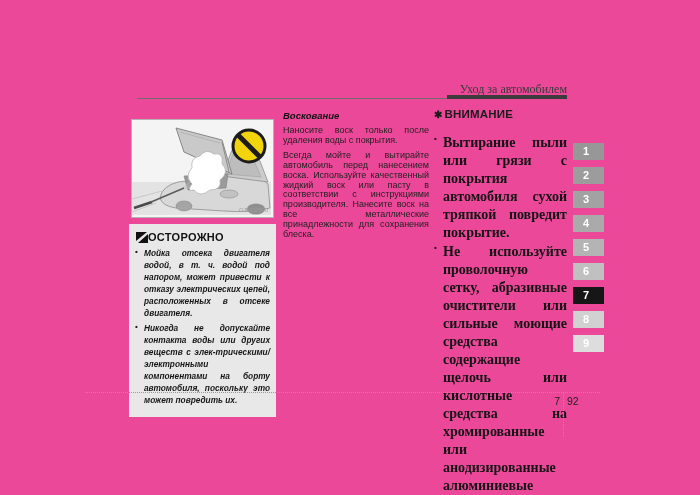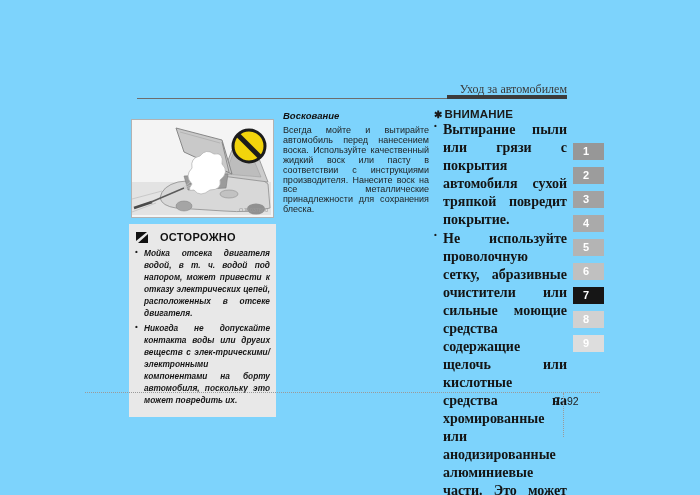--- a/index.html
+++ b/index.html
@@ -1,47 +1,47 @@
 <!DOCTYPE html>
 <html><head>
 <meta charset="utf-8">
 <style>
   html,body{margin:0;padding:0;background:#fff;}
-  .page{position:relative;width:700px;height:495px;background:#7dd3fc;overflow:hidden;
+  .page{position:relative;width:700px;height:495px;background:#ec4899;overflow:hidden;
         font-family:"Liberation Sans",sans-serif;color:#1c1c1c;}
 
   
   .section-title{position:absolute;top:82px;left:367px;width:200px;text-align:right;
         font-family:"Liberation Serif",serif;font-size:12px;color:#3a3a3a;}
   .rule-thin{position:absolute;left:137px;top:98px;width:310px;height:1px;background:#6d6d6d;}
   .rule-thick{position:absolute;left:447px;top:95px;width:120px;height:4px;background:#3c3c3c;}
 
   
   .figure{position:absolute;left:131px;top:119px;width:141px;height:97px;
         border:1px solid #b2b2b2;background:#f5f5f5;}
   .figure svg{display:block;}
 
   
   .caution{position:absolute;left:129px;top:224px;width:147px;background:#e8e8e8;
         padding:7px 6px 8px 6px;box-sizing:border-box;}
-  .caution-head{display:flex;align-items:center;gap:12px;margin-bottom:4px;}
+  .caution-head{display:flex;align-items:center;gap:0;margin-bottom:4px;}
   .caution-title{font-weight:bold;font-size:11px;letter-spacing:.3px;color:#111;}
   .c-item{display:flex;gap:3px;margin-bottom:3px;}
   .c-bullet{flex:none;width:6px;font-size:8px;font-weight:bold;line-height:9px;}
   .c-text{flex:1;font-size:8.3px;line-height:12px;font-weight:bold;font-style:italic;
         text-align:justify;color:#161616;}
 
   
   .waxing{position:absolute;left:283px;top:110px;width:146px;}
   .waxing-heading{font-size:9.5px;font-weight:bold;font-style:italic;margin-bottom:5px;color:#111;}
   .para{font-size:9px;line-height:9.9px;text-align:justify;margin-bottom:5px;color:#1f1f1f;}
 
   
   .notice{position:absolute;left:434px;top:108px;width:133px;}
-  .notice-head{font-size:11.5px;font-weight:bold;color:#1a1a1a;margin-bottom:1px;letter-spacing:.2px;}
+  .notice-head{font-size:11.5px;font-weight:bold;color:#1a1a1a;margin-bottom:14px;letter-spacing:.2px;}
   .notice-marker{font-size:10px;margin-right:2px;}
   .n-item{display:flex;gap:3px;margin-bottom:1px;}
   .n-bullet{flex:none;width:6px;font-size:8px;font-weight:bold;line-height:9.2px;}
   .n-text{flex:1;font-family:"Liberation Serif",serif;font-weight:bold;font-size:14px;
         line-height:18px;text-align:justify;color:#141414;}
 
   
   .tabstrip{position:absolute;left:573px;top:0;width:31px;}
   .tab{position:absolute;left:0;width:31px;height:17px;color:#fff;font-weight:bold;
         font-size:11px;line-height:17px;padding-left:10px;box-sizing:border-box;}
@@ -123,20 +123,21 @@
       <div class="c-text">Мойка отсека двигателя водой, в т. ч. водой под напором, может привести к отказу электрических цепей, расположенных в отсеке двигателя.</div>
     </div>
     <div class="c-item">
       <span class="c-bullet">•</span>
       <div class="c-text">Никогда не допускайте контакта воды или других веществ с элек-трическими/электронными компонентами на борту автомобиля, поскольку это может повредить их.</div>
     </div>
   </div>
 
   <div class="waxing">
     <div class="waxing-heading">Воскование</div>
+    <div class="para">Наносите воск только после удаления воды с покрытия.</div>
     <div class="para">Всегда мойте и вытирайте автомобиль перед нанесением воска. Используйте качественный жидкий воск или пасту в соответствии с инструкциями производителя. Нанесите воск на все металлические принадлежности для сохранения блеска.</div>
   </div>
 
   <div class="notice">
     <div class="notice-head">
       <span class="notice-marker">✱</span><span>ВНИМАНИЕ</span>
     </div>
     <div class="n-item">
       <span class="n-bullet">•</span>
       <div class="n-text">Вытирание пыли или грязи с покрытия автомобиля сухой тряпкой повредит покрытие.</div>

